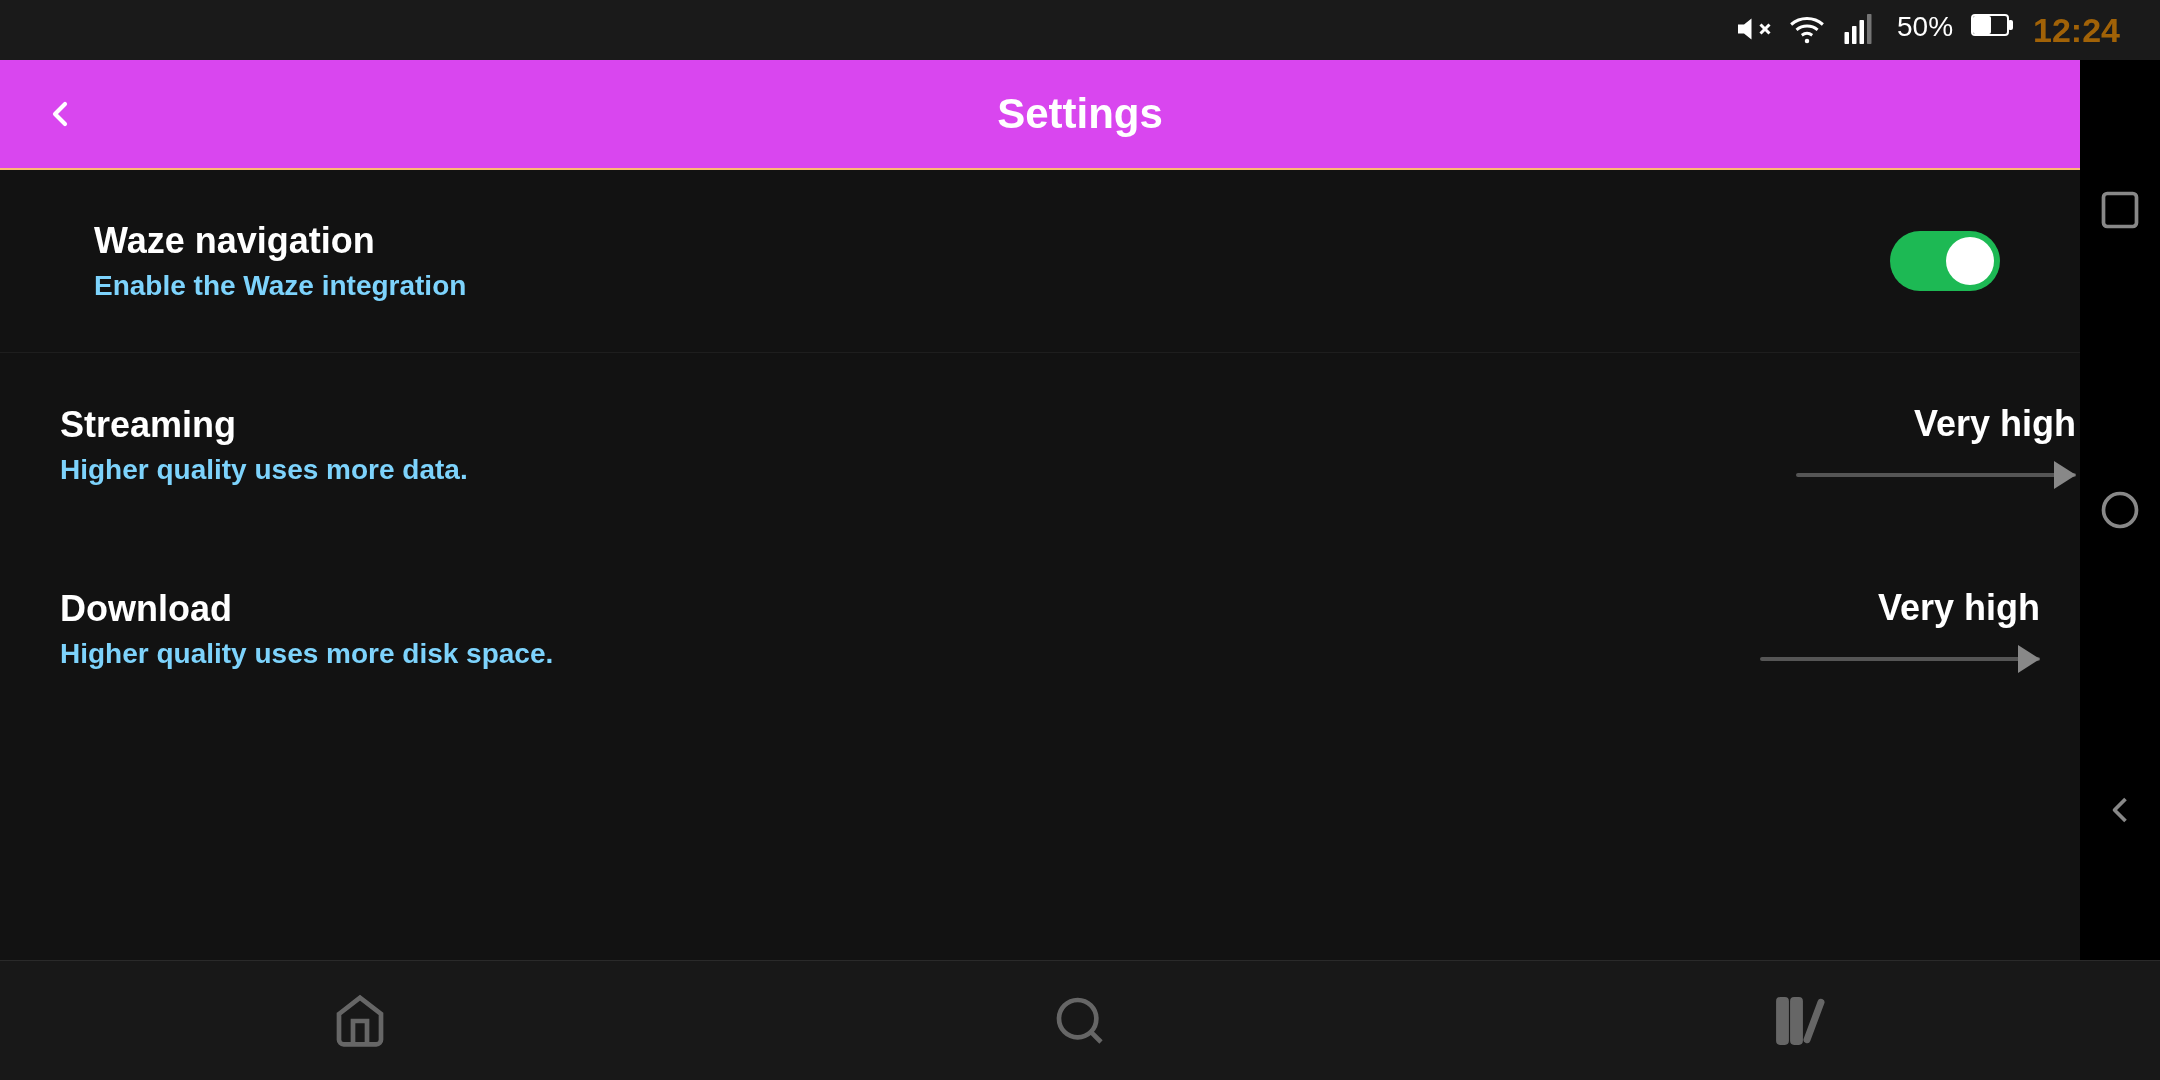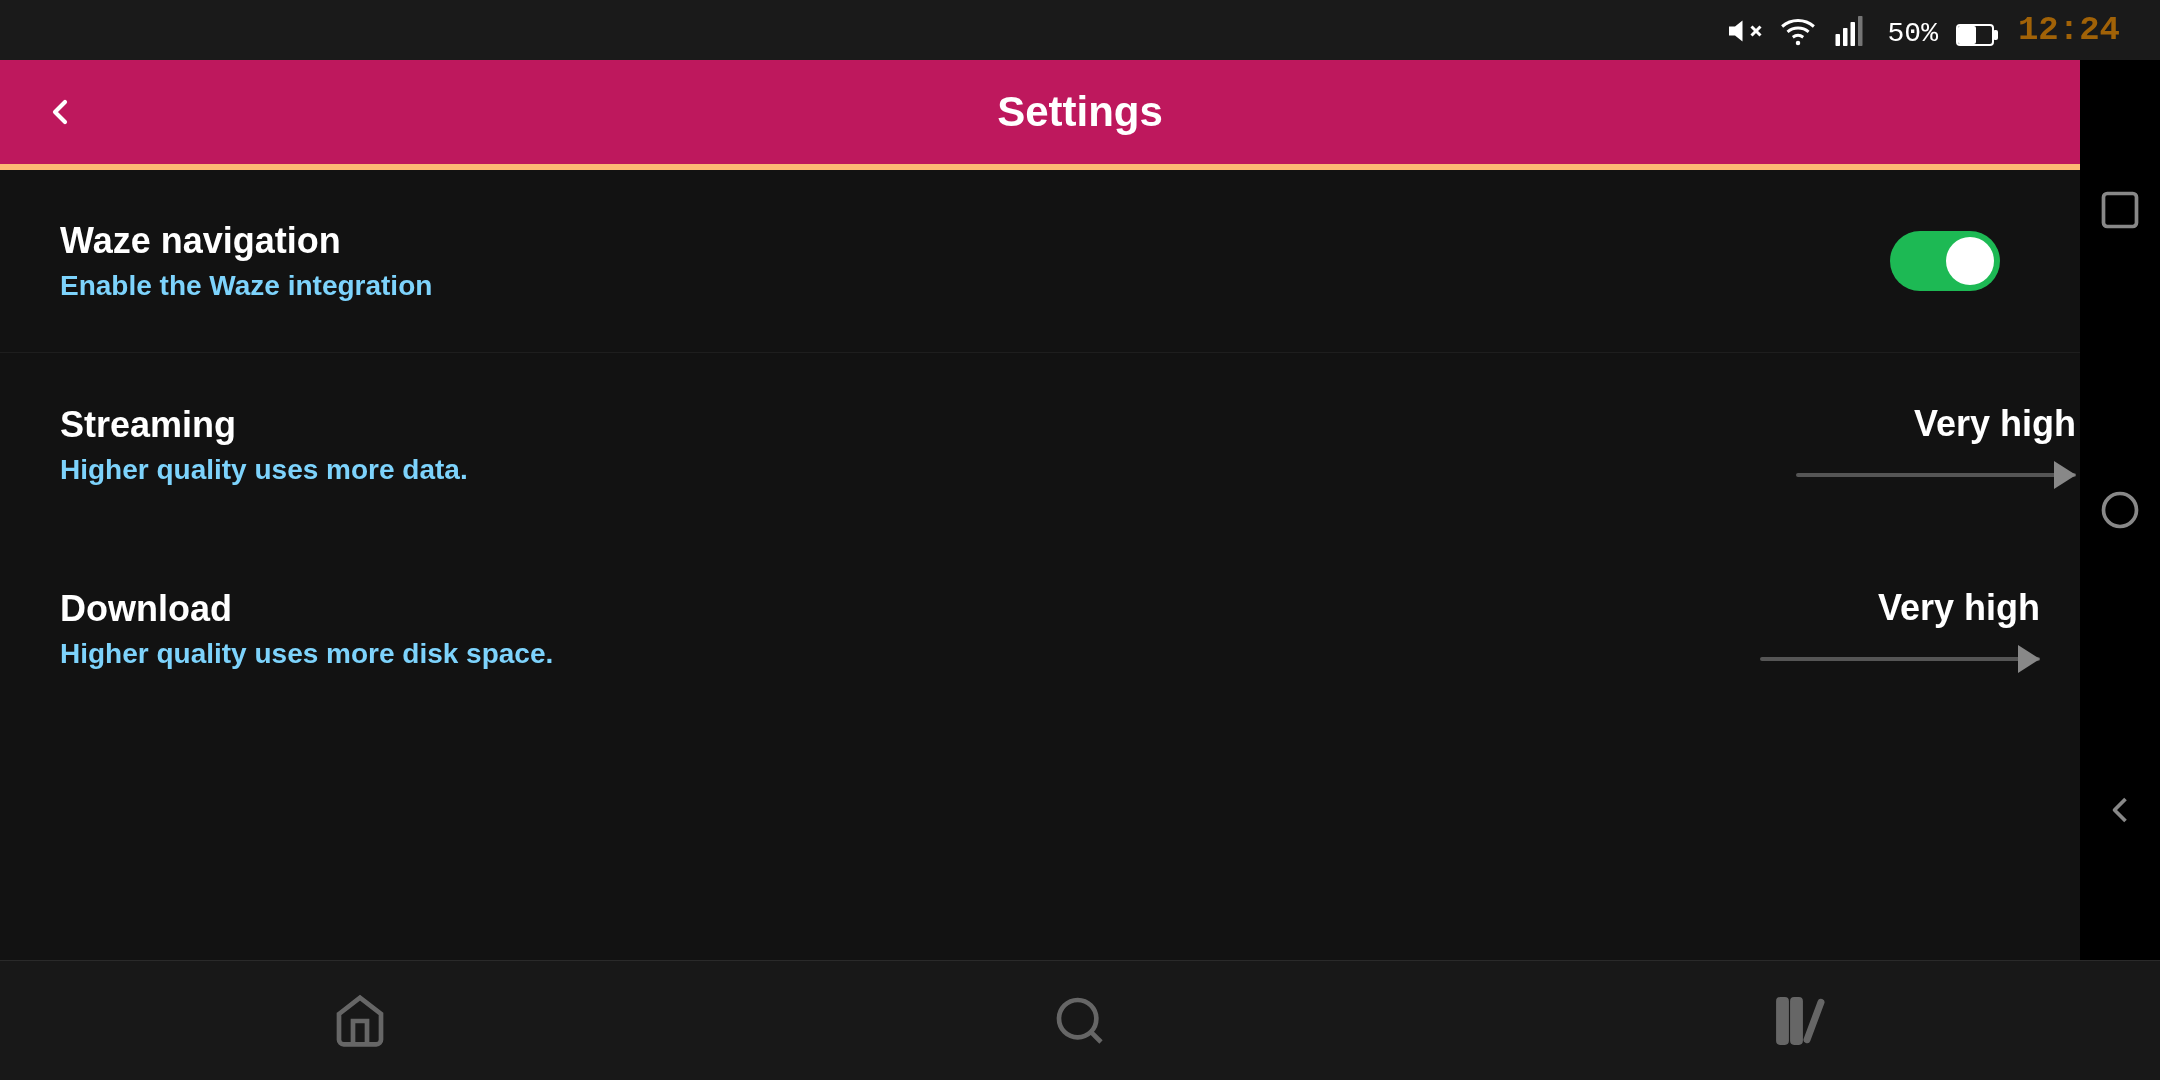--- a/index.html
+++ b/index.html
@@ -25,37 +25,36 @@
       height: 60px;
       display: flex;
       align-items: center;
       justify-content: flex-end;
       padding: 0 40px 0 40px;
       flex-shrink: 0;
     }
 
     .status-bar-right {
       display: flex;
-      align-items: flex-end;
+      align-items: flex-start;
       gap: 18px;
       font-size: 28px;
       color: #fff;
-      font-family: Liberation Mono, monospace;
     }
 
     
     .header {
-      background: #be185d;
+      background: #d946ef;
       height: 110px;
       display: flex;
       align-items: center;
       justify-content: center;
       position: relative;
       flex-shrink: 0;
-      border-bottom: 6px solid #fdba74;
+      border-bottom: 2px solid #fdba74;
     }
 
     .back-button {
       position: absolute;
       left: 40px;
       font-size: 48px;
       color: #fff;
       cursor: pointer;
       display: flex;
       align-items: center;
@@ -70,21 +69,21 @@
     
     .content {
       flex: 1;
       background: #121212;
       overflow-y: auto;
       padding: 0;
     }
 
     
     .setting-item {
-      padding: 50px 60px;
+      padding: 50px 94px;
       display: flex;
       align-items: center;
       justify-content: space-between;
       border-bottom: 1px solid #1e1e1e;
     }
 
     .setting-item-text {
       flex: 1;
     }
 

